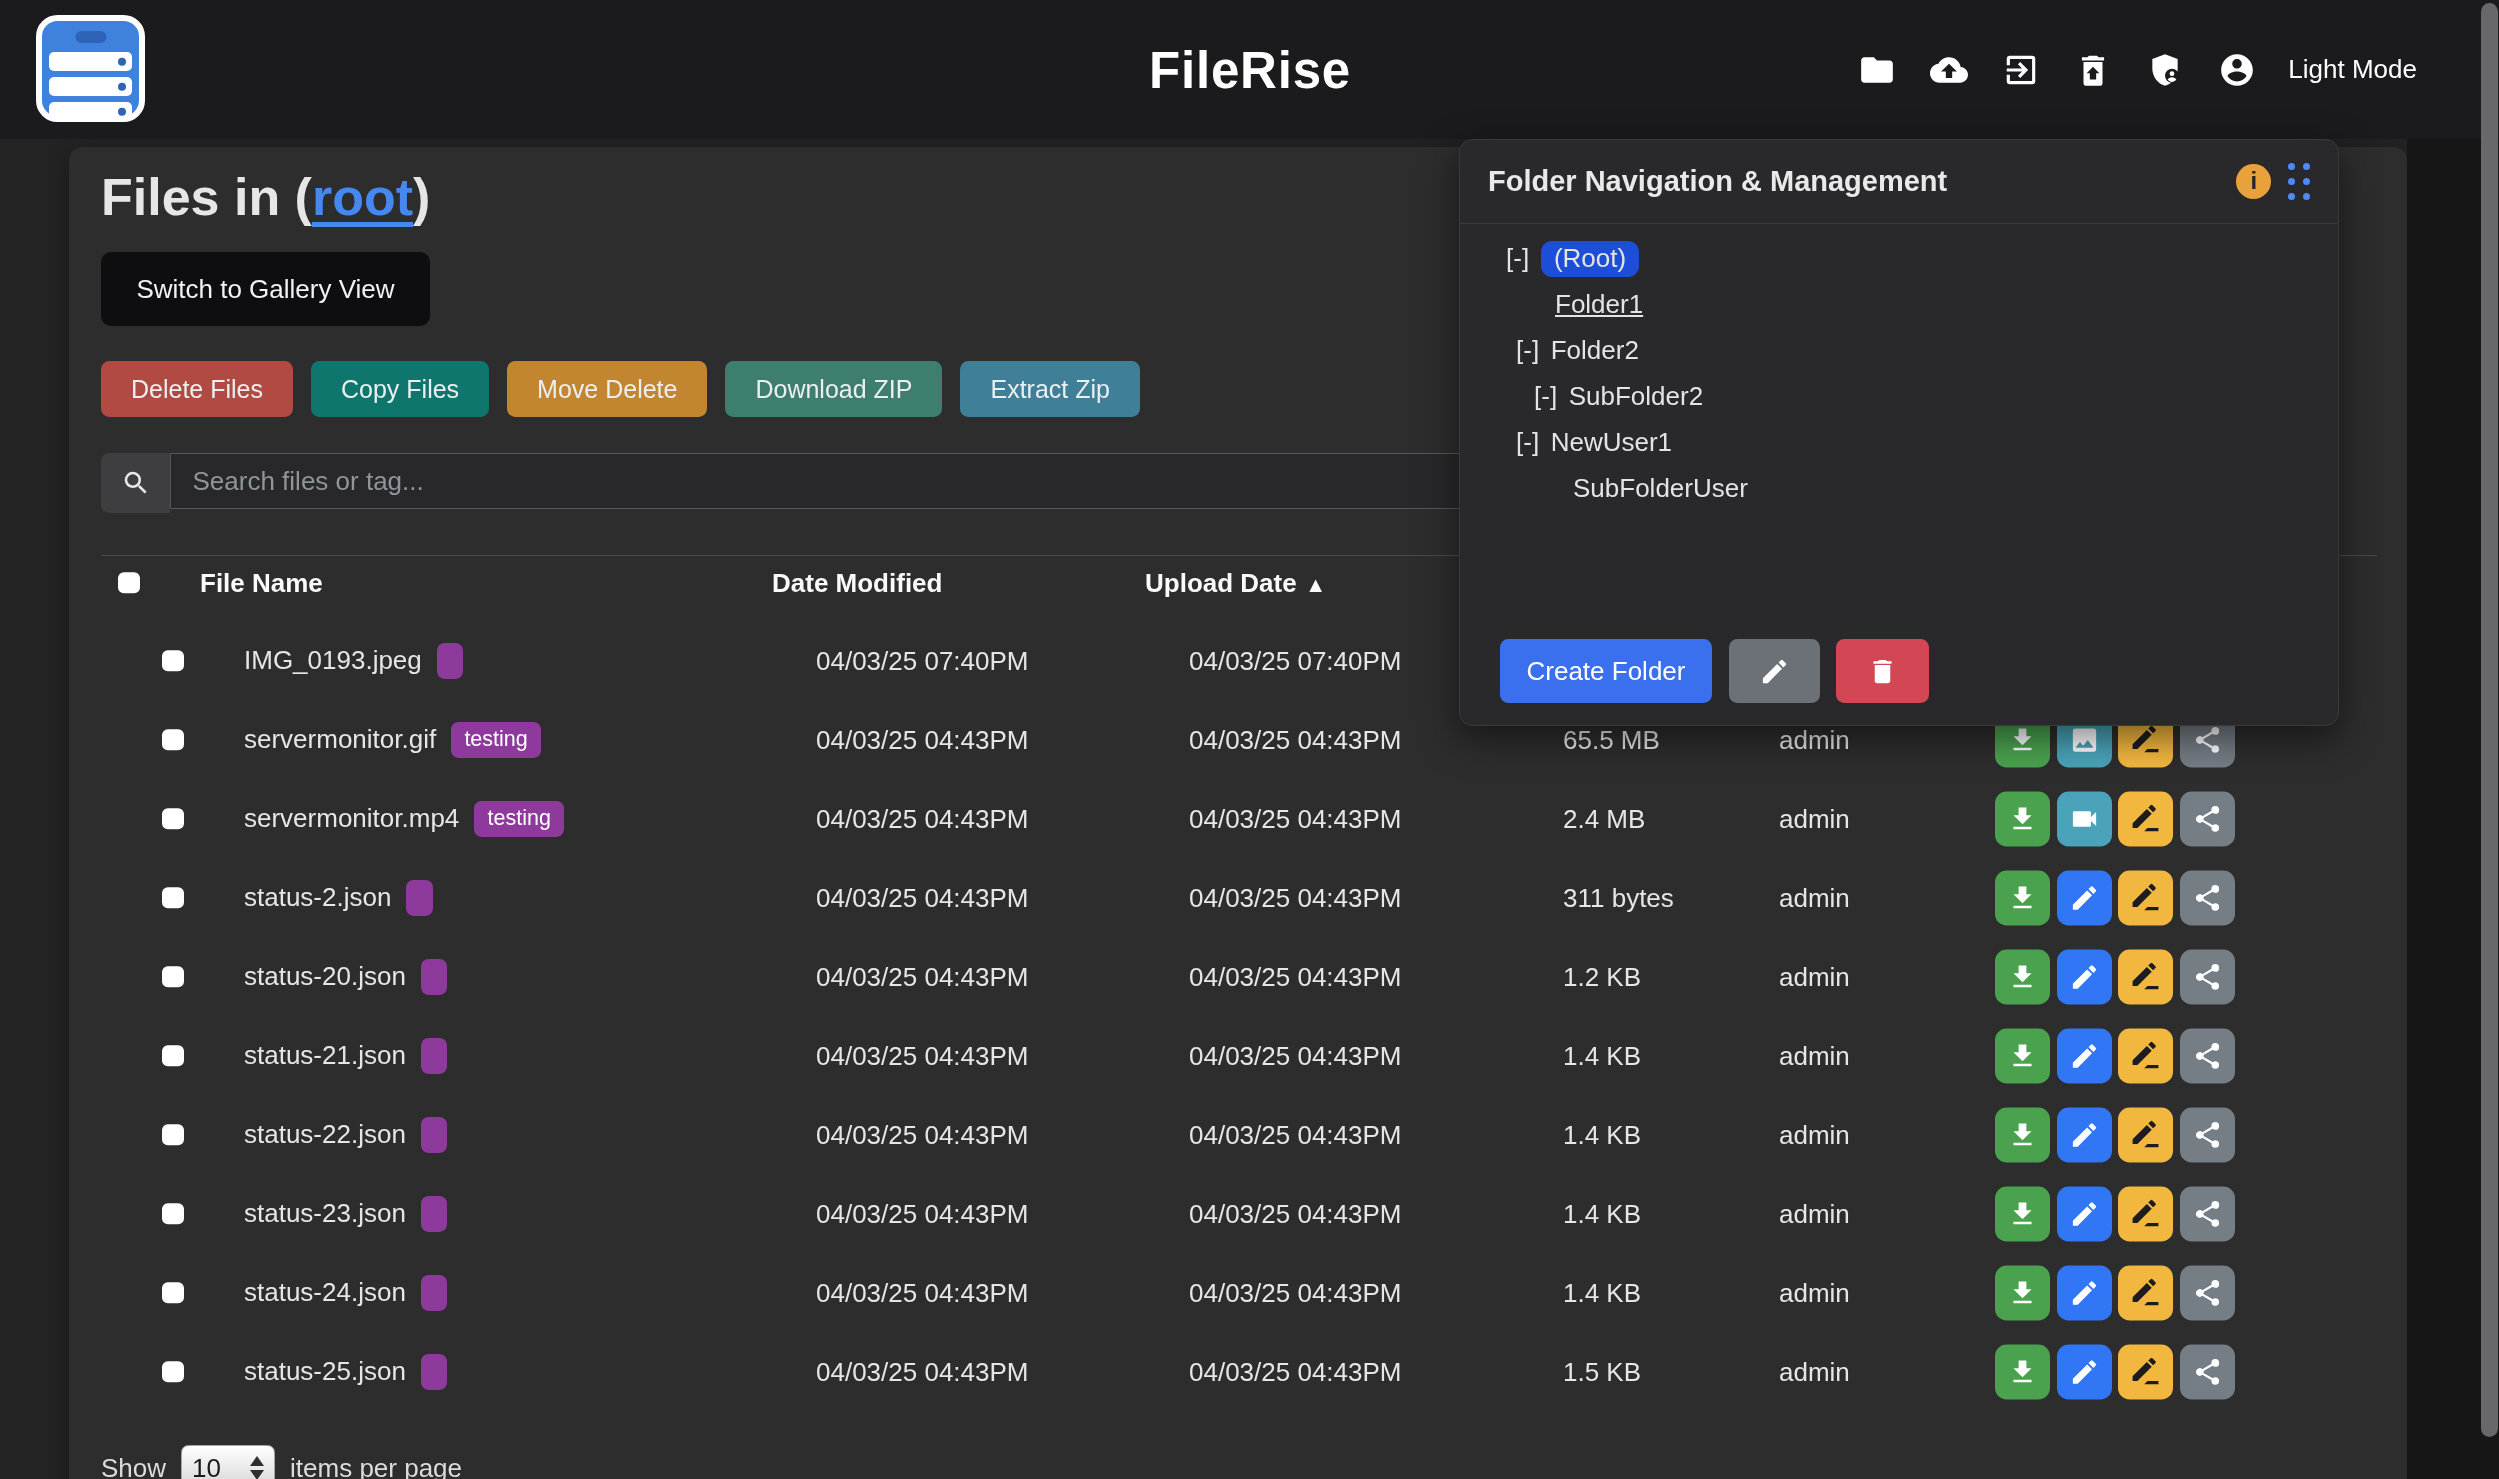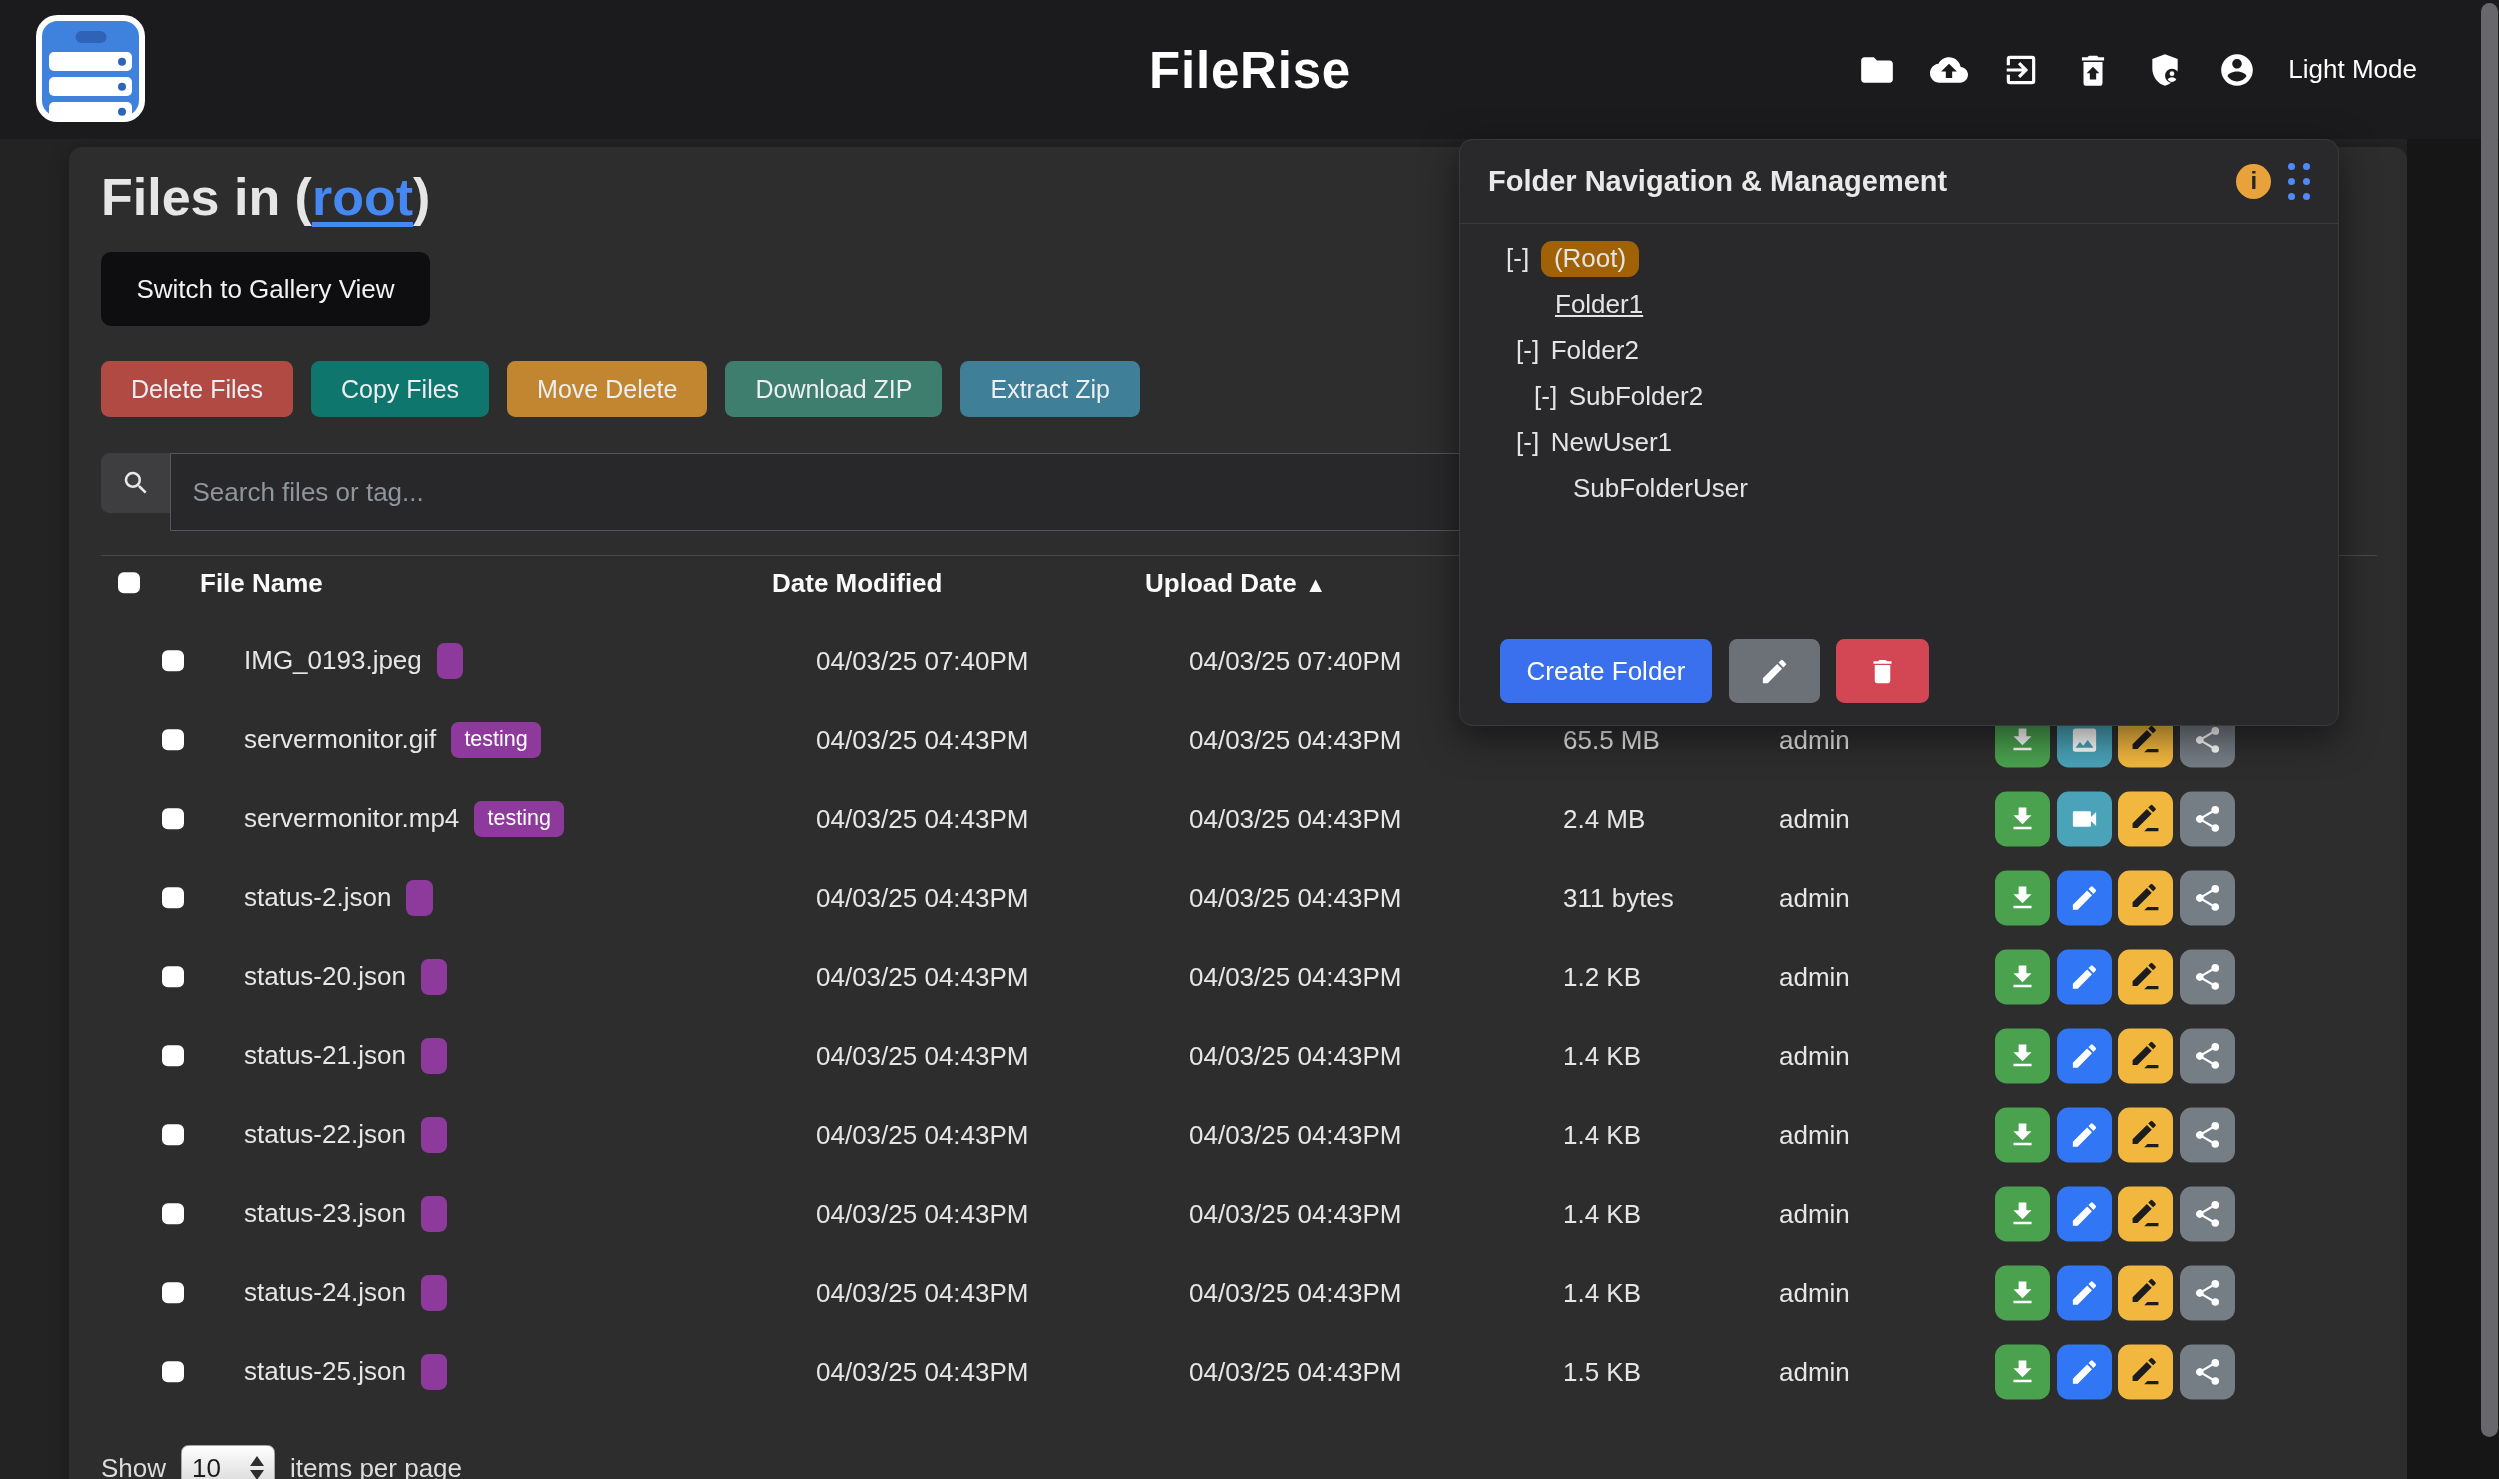--- a/index.html
+++ b/index.html
@@ -38,21 +38,21 @@
     background:#0e0e10; color:#f2f2f2; border:none; border-radius:10px;
     font-size:26px; font-family:inherit; cursor:pointer; }
   .bulk-row { position:absolute; left:32px; top:214px; display:flex; gap:18px;border-radius:17px; }
   .bulk-btn { height:56px; padding:0 30px; border:none; border-radius:8.3px;
     color:#eceff1; font-size:25px; font-family:inherit; cursor:pointer; }
 
   .search-row { position:absolute; left:32px; top:306px; width:1383px; height:60px; display:flex; }
   .search-iconbox { width:69px; height:60px; background:#3e3e41; border-radius:8.3px 0 0 8.3px;
     display:flex; align-items:center; justify-content:center; flex:none; }
   .search-iconbox svg { width:30px; height:30px; fill:#e8e8e8; }
-  .search-input { flex:1; height:78px; background:#28282a; border:1.7px solid #57575b;
+  .search-input { flex:1; height:56px; background:#28282a; border:1.7px solid #57575b;
     border-radius:0 3.3px 3.3px 0; color:#e8e8e8; font-size:26px; font-family:inherit; padding:0 21.5px; outline:none; }
   .search-input::placeholder { color:#8f959b; }
 
   .table-top-line { position:absolute; left:32px; top:408px; width:2276px;
     border-top:1.7px solid #49494d; }
   .thead { position:absolute; left:0; top:410px; width:100%; height:51px; font-weight:700; }
   .thead .col { font-weight:700; color:#fafafa; }
   #rows { position:absolute; left:0; top:474px; width:100%;padding-left:44px; }
   .trow { position:relative; height:79px; }
   .thead, .trow { font-size:26px; }
@@ -101,21 +101,21 @@
   .info-badge { width:35px; height:35px; border-radius:50%; background:var(--info-orange,#e9a23b);
     color:#26262a; font-size:24px; font-weight:800; display:flex; align-items:center;
     justify-content:center; cursor:pointer; }
   .dots { display:grid; grid-template-columns:repeat(2,7.4px); grid-auto-rows:7.4px;
     gap:7.4px 7.4px; cursor:grab; }
   .dots i { width:7.4px; height:7.4px; border-radius:50%; background:var(--dots-blue,#4e8af9); }
   .tree { list-style:none; padding:11.6px 0 0 46px; }
   .tree li { height:46px; display:flex; align-items:center; color:#e4e4e4; font-size:26px; }
   .expander { margin-right:11.6px; cursor:pointer; white-space:pre; }
   .tlabel { cursor:pointer; }
-  .tlabel.selected { background:#a16207; border-radius:11px; padding:2.5px 13.2px; }
+  .tlabel.selected { background:#1d4ed8; border-radius:11px; padding:2.5px 13.2px; }
   .panel-btns { position:absolute; left:40px; top:499px; display:flex; gap:16.5px; }
   .create-btn { width:212px; height:64px; background:var(--create-blue,#3a70ee); color:#fff;
     border:none; border-radius:8.3px; font-size:26px; font-family:inherit; cursor:pointer; }
   .psq { width:91px; height:64px; border:none; border-radius:8.3px; cursor:pointer;
     display:flex; align-items:center; justify-content:center; }
   .psq svg { width:31px; height:31px; fill:#fff; }
   .p-edit { background:var(--panel-edit,#6b7177); }
   .p-del { background:var(--panel-red,#d24753); width:93px; }
 
   

